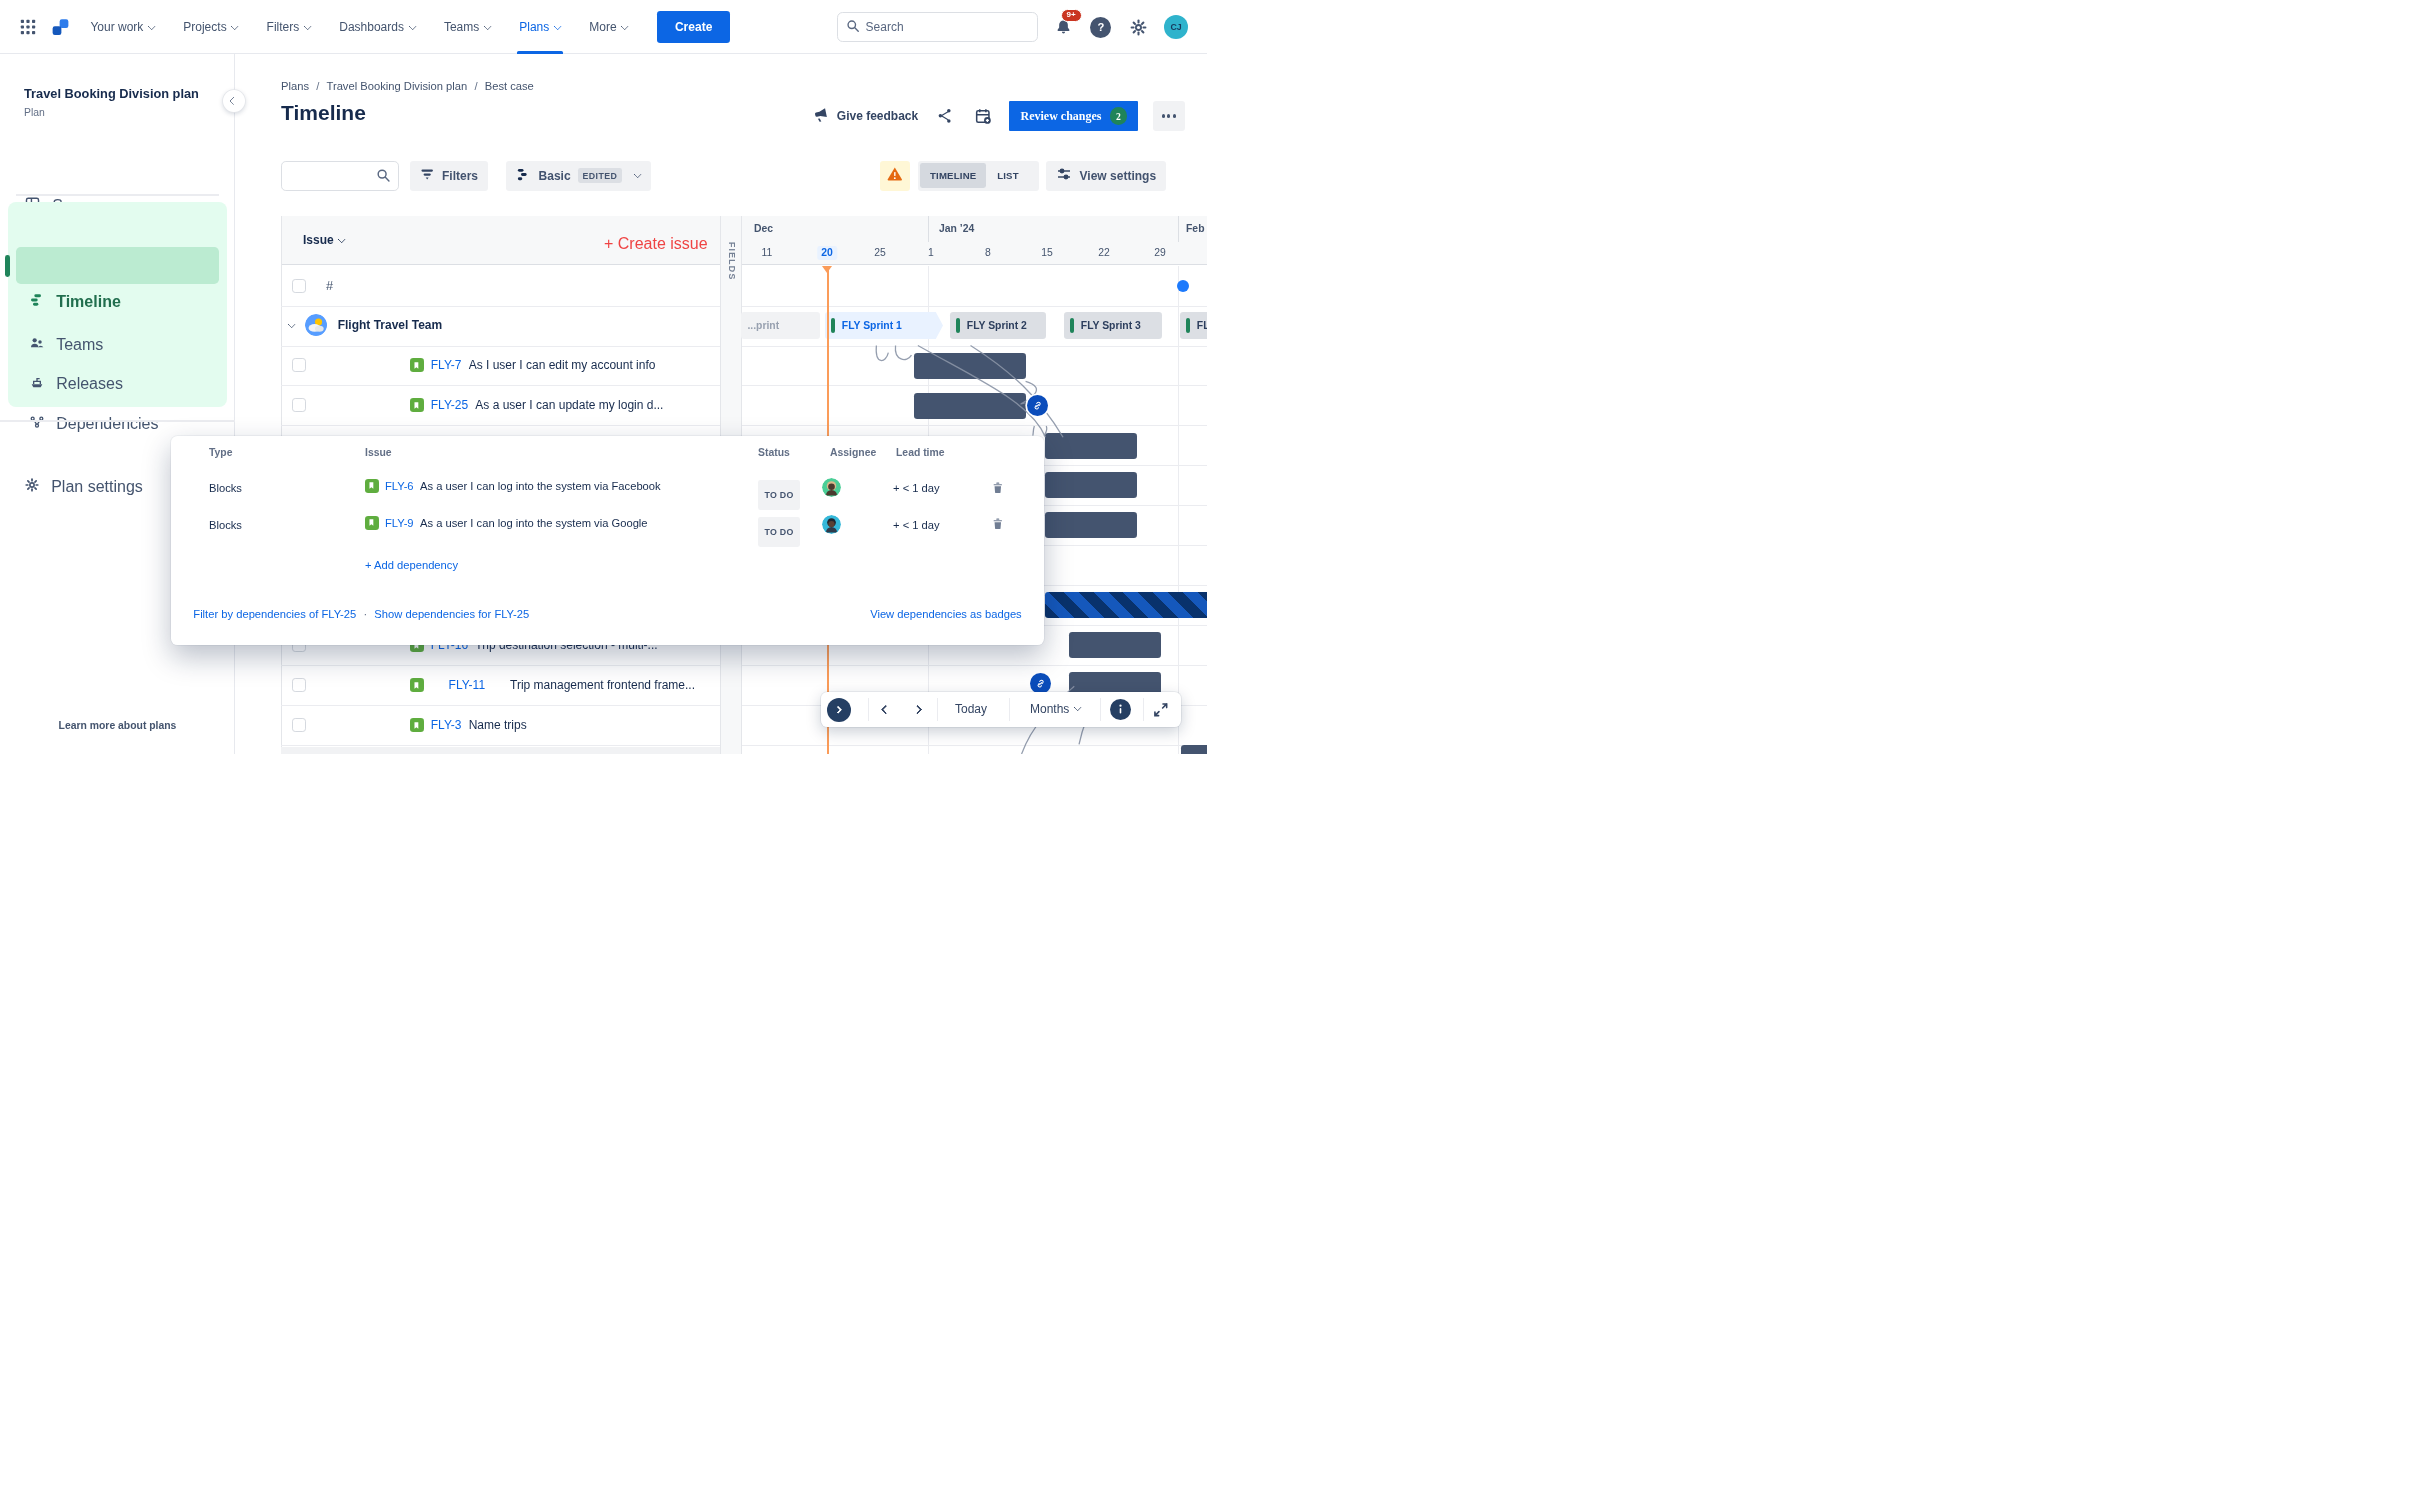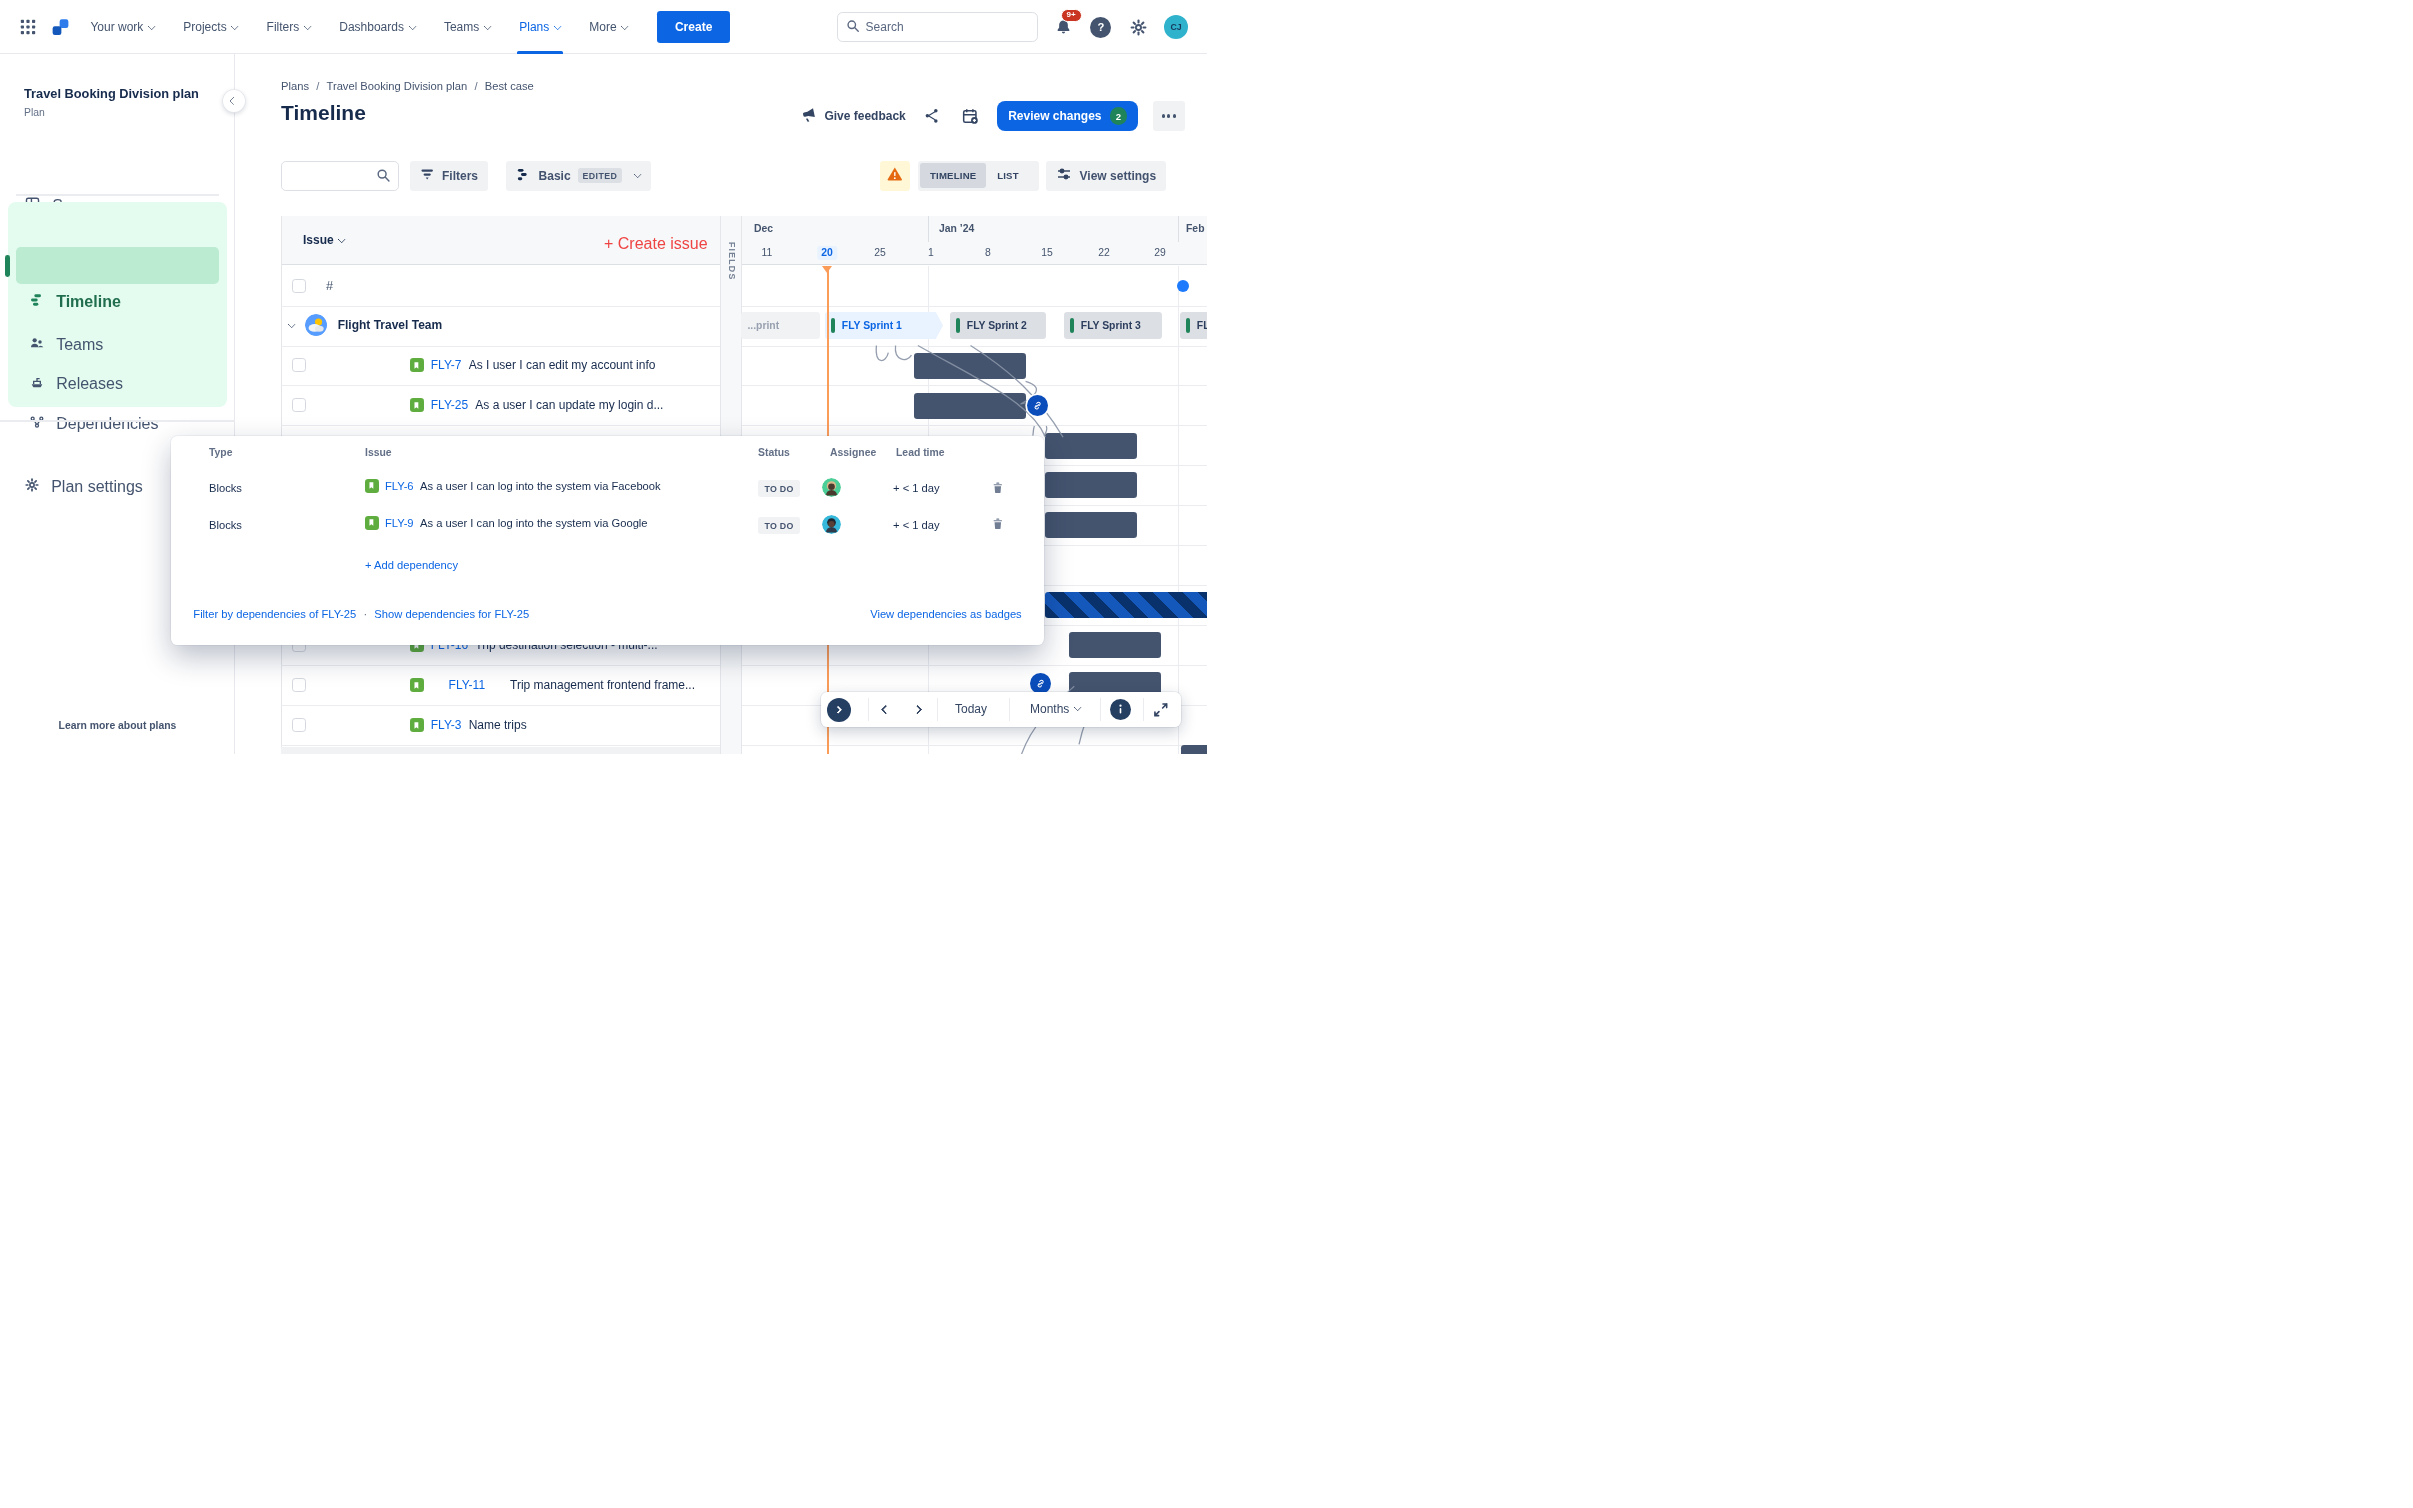--- a/index.html
+++ b/index.html
@@ -37,21 +37,21 @@
   .mint-panel { position:absolute; left:8px; top:148px; width:219px; height:205px; background:#E3FCEF; border-radius:8px; }
   .mint-sel { position:absolute; left:8px; top:45px; width:203px; height:37px; background:#BBEBD1; border-radius:4.8px; }
   .sel-indicator { position:absolute; left:-3.2px; top:53px; width:4.8px; height:22.3px; background:#1F845A; border-radius:2.4px; }
 
   
   .breadcrumb { position:absolute; left:281px; top:80px; font-size:11.2px; color:#44546E; display:flex; gap:7.2px; align-items:center; }
   .breadcrumb .sep { color:#626F86; }
   .page-title { position:absolute; left:281px; top:101px; font-size:21px; font-weight:700; color:#172B4D; }
   .hdr-actions { position:absolute; right:22.3px; top:101px; display:flex; align-items:center; gap:14.4px; z-index:10; }
   .give-feedback { display:flex; align-items:center; gap:7.2px; font-size:12px; font-weight:600; color:#344563; cursor:pointer; }
-  .review-btn { height:30px; background:#0C66E4; border:none; border-radius:8px; color:#fff; font-size:12px; font-weight:600; display:flex; align-items:center; gap:8px; padding:0 11.2px; cursor:pointer; }
+  .review-btn { height:30px; background:#0C66E4; border:none; border-radius:1px; color:#fff; font-size:12px; font-weight:600; display:flex; align-items:center; gap:8px; padding:0 11.2px; cursor:pointer;font-family:Liberation Serif, serif; }
   .review-badge { width:17.6px; height:17.6px; border-radius:50%; background:#1F845A; color:#fff; font-size:9.6px; font-weight:700; display:flex; align-items:center; justify-content:center; }
   .more-btn { width:32px; height:30px; background:#F1F2F4; border:none; border-radius:3.2px; color:#44546F; display:flex; align-items:center; justify-content:center; gap:2.4px; cursor:pointer; }
   .dot3 { width:3.2px; height:3.2px; border-radius:50%; background:#44546F; }
 
   
   .tb-search { position:absolute; left:281px; top:161px; width:118px; height:29.5px; border:1.6px solid #DCDFE4; border-radius:4.8px; background:#fff; }
   .tb-btn { position:absolute; top:161px; height:29.5px; background:#F1F2F4; border-radius:3.2px; display:flex; align-items:center; gap:7.2px; padding:0 10.4px; font-size:12px; font-weight:600; color:#42526E; cursor:pointer; }
   .edited-badge { background:#DCDFE4; border-radius:2.4px; font-size:8.8px; font-weight:700; color:#44546F; letter-spacing:0.4px; padding:2.4px 4.8px; }
   .toggle-wrap { position:absolute; left:918px; top:161px; width:121px; height:29.5px; background:#F1F2F4; border-radius:3.2px; display:flex; align-items:center; padding:2.4px; gap:1.6px; }
   .toggle-seg { height:25px; display:flex; align-items:center; padding:0 9.6px; font-size:9.6px; font-weight:700; letter-spacing:0.2px; color:#344563; border-radius:2.4px; cursor:pointer; }
@@ -82,21 +82,21 @@
   .today-line { position:absolute; left:827px; top:266px; width:1.6px; height:488px; background:#FB9C59; z-index:8; }
   .today-marker { position:absolute; left:822px; top:266px; width:0; height:0; border-left:5.6px solid transparent; border-right:5.6px solid transparent; border-top:7.2px solid #FB9C59; z-index:8; }
   .blue-dot { position:absolute; left:1177px; top:280px; width:12px; height:12px; border-radius:50%; background:#1D7AFC; z-index:5; }
 
   
   .dep-popup { position:absolute; left:171px; top:436px; width:873px; height:209px; background:#fff; border-radius:6.4px;
                box-shadow:0 0 0 0.8px rgba(9,30,66,.06), 0 11.2px 29px rgba(9,30,66,.28); z-index:50; }
   .pp-col-h { position:absolute; top:11.2px; font-size:10.4px; font-weight:700; color:#626F86; }
   .pp-text { font-size:11.2px; color:#172B4D; }
   .pp-link { color:#0C66E4; font-size:11.2px; font-weight:500; cursor:pointer; white-space:nowrap; }
-  .todo-badge { position:absolute; width:42px; height:17px; background:#F1F2F4; border-radius:2.4px; font-size:8.8px; font-weight:700; color:#44546F; letter-spacing:0.3px; display:flex; align-items:center; justify-content:center; }
+  .todo-badge { position:absolute; width:42px; height:30px; background:#F1F2F4; border-radius:2.4px; font-size:8.8px; font-weight:700; color:#44546F; letter-spacing:0.3px; display:flex; align-items:center; justify-content:center; }
   .pp-avatar { position:absolute; width:19px; height:19px; border-radius:50%; overflow:hidden; }
 
   
   .controls-card { position:absolute; left:821px; top:692px; width:360px; height:35px; background:#fff; border-radius:6.4px;
                    box-shadow:0 0 0 0.8px rgba(9,30,66,.08), 0 4.8px 14.4px rgba(9,30,66,.22); z-index:40; }
   .cc-div { position:absolute; top:6.4px; width:0.8px; height:22.3px; background:#EBECF0; }
   .cc-circle { position:absolute; width:24px; height:24px; border-radius:50%; background:#253F63; color:#fff; display:flex; align-items:center; justify-content:center; cursor:pointer; }
   .cc-text { position:absolute; top:9.6px; font-size:12px; font-weight:500; color:#344563; cursor:pointer; white-space:nowrap; }
   .cc-chev { position:absolute; top:13.6px; width:7.2px; height:7.2px; border-right:2px solid #344563; border-bottom:2px solid #344563; border-radius:0.8px; cursor:pointer; }
 

